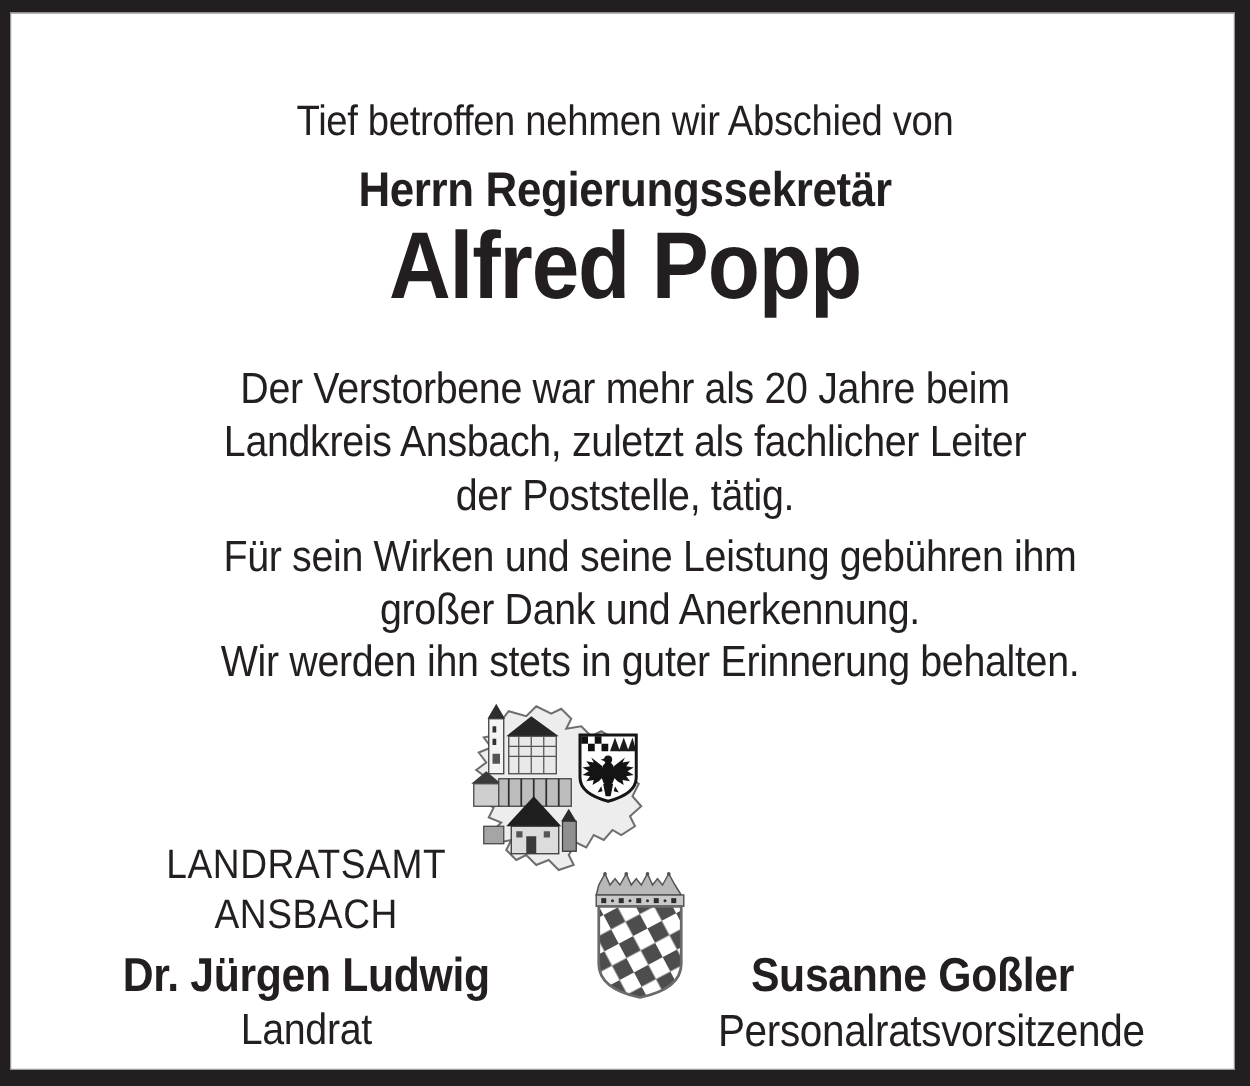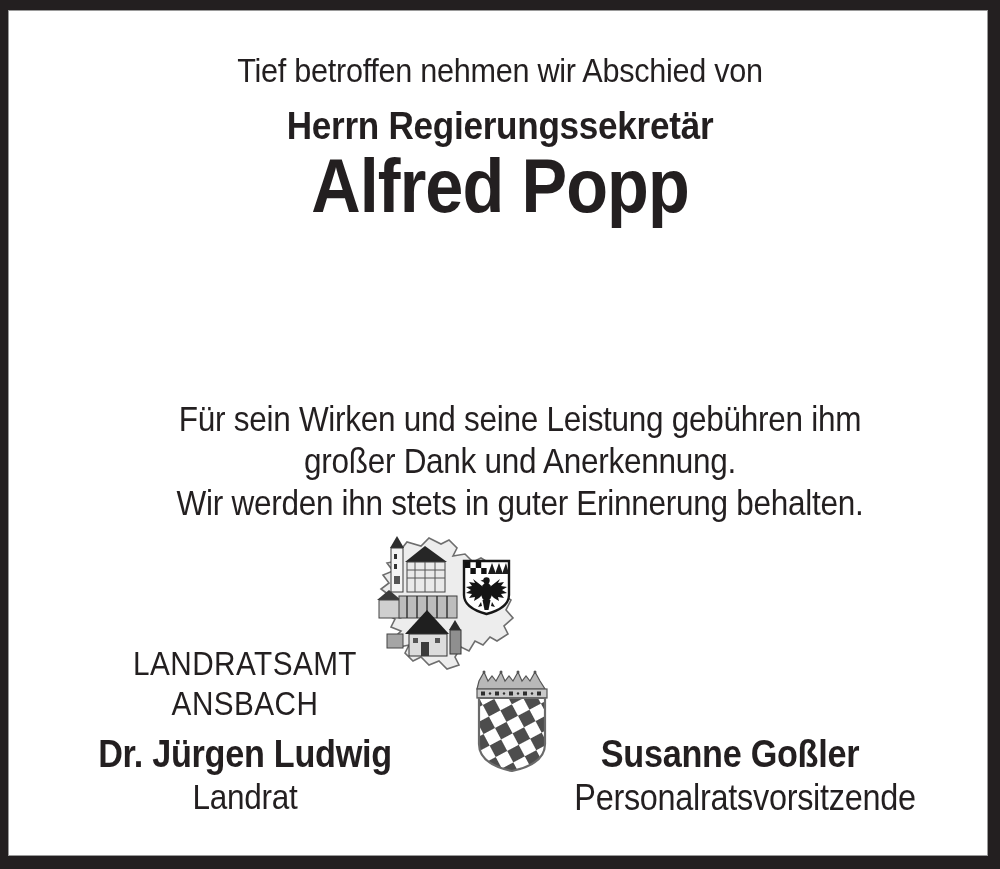--- a/index.html
+++ b/index.html
@@ -10,21 +10,21 @@
     font-family:"Liberation Sans", sans-serif;
     color:#231f20;
     overflow:hidden;
   }
   .sheet {
     position:absolute;
     left:8px; top:10px; right:12px; bottom:13px;
     background:#ffffff;
     border:1px solid #9a9a9a;
   }
-  .content { position:absolute; inset:0; }
+  .content { position:absolute; inset:0;margin-top:27px; }
   .txt {
     position:absolute;
     left:0; width:100%;
     text-align:center;
     transform:scaleX(0.9);
     transform-origin:50% 50%;
     white-space:nowrap;
     letter-spacing:-0.3px;
   }
   .l-intro { top:51px;  font-size:34px; }
@@ -58,20 +58,25 @@
 <body>
 
 <div class="sheet"></div>
 
 <div class="content">
 
   <div class="txt l-intro">Tief betroffen nehmen wir Abschied von</div>
   <div class="txt l-title">Herrn Regierungssekretär</div>
   <div class="txt l-name">Alfred Popp</div>
 
+  <div class="para p1">
+    <div class="pline">Der Verstorbene war mehr als 20 Jahre beim</div>
+    <div class="pline">Landkreis Ansbach, zuletzt als fachlicher Leiter</div>
+    <div class="pline">der Poststelle, tätig.</div>
+  </div>
 
   <div class="para p2">
     <div class="pline">Für sein Wirken und seine Leistung gebühren ihm</div>
     <div class="pline">großer Dank und Anerkennung.</div>
     <div class="pline">Wir werden ihn stets in guter Erinnerung behalten.</div>
   </div>
 
   <div class="map-wrap">
     <svg viewBox="0 0 164 139" xmlns="http://www.w3.org/2000/svg">
       <path d="M30,18 L38,8 L52,12 L60,4 L72,10 L80,6 L88,14 L84,22 L96,20 L104,28 L112,24 L122,30 L118,40 L130,38 L127,48 L138,50 L133,60 L142,66 L137,76 L144,84 L135,92 L139,100 L128,107 L121,103 L114,111 L106,107 L100,117 L92,113 L86,123 L90,131 L78,135 L70,127 L60,131 L52,123 L44,127 L36,119 L40,111 L30,113 L26,103 L32,97 L22,93 L26,85 L18,81 L24,73 L14,69 L20,61 L12,55 L20,49 L14,41 L24,37 L18,29 L28,27 Z" fill="#ededed" stroke="#6e6e6e" stroke-width="1.6"></path>

